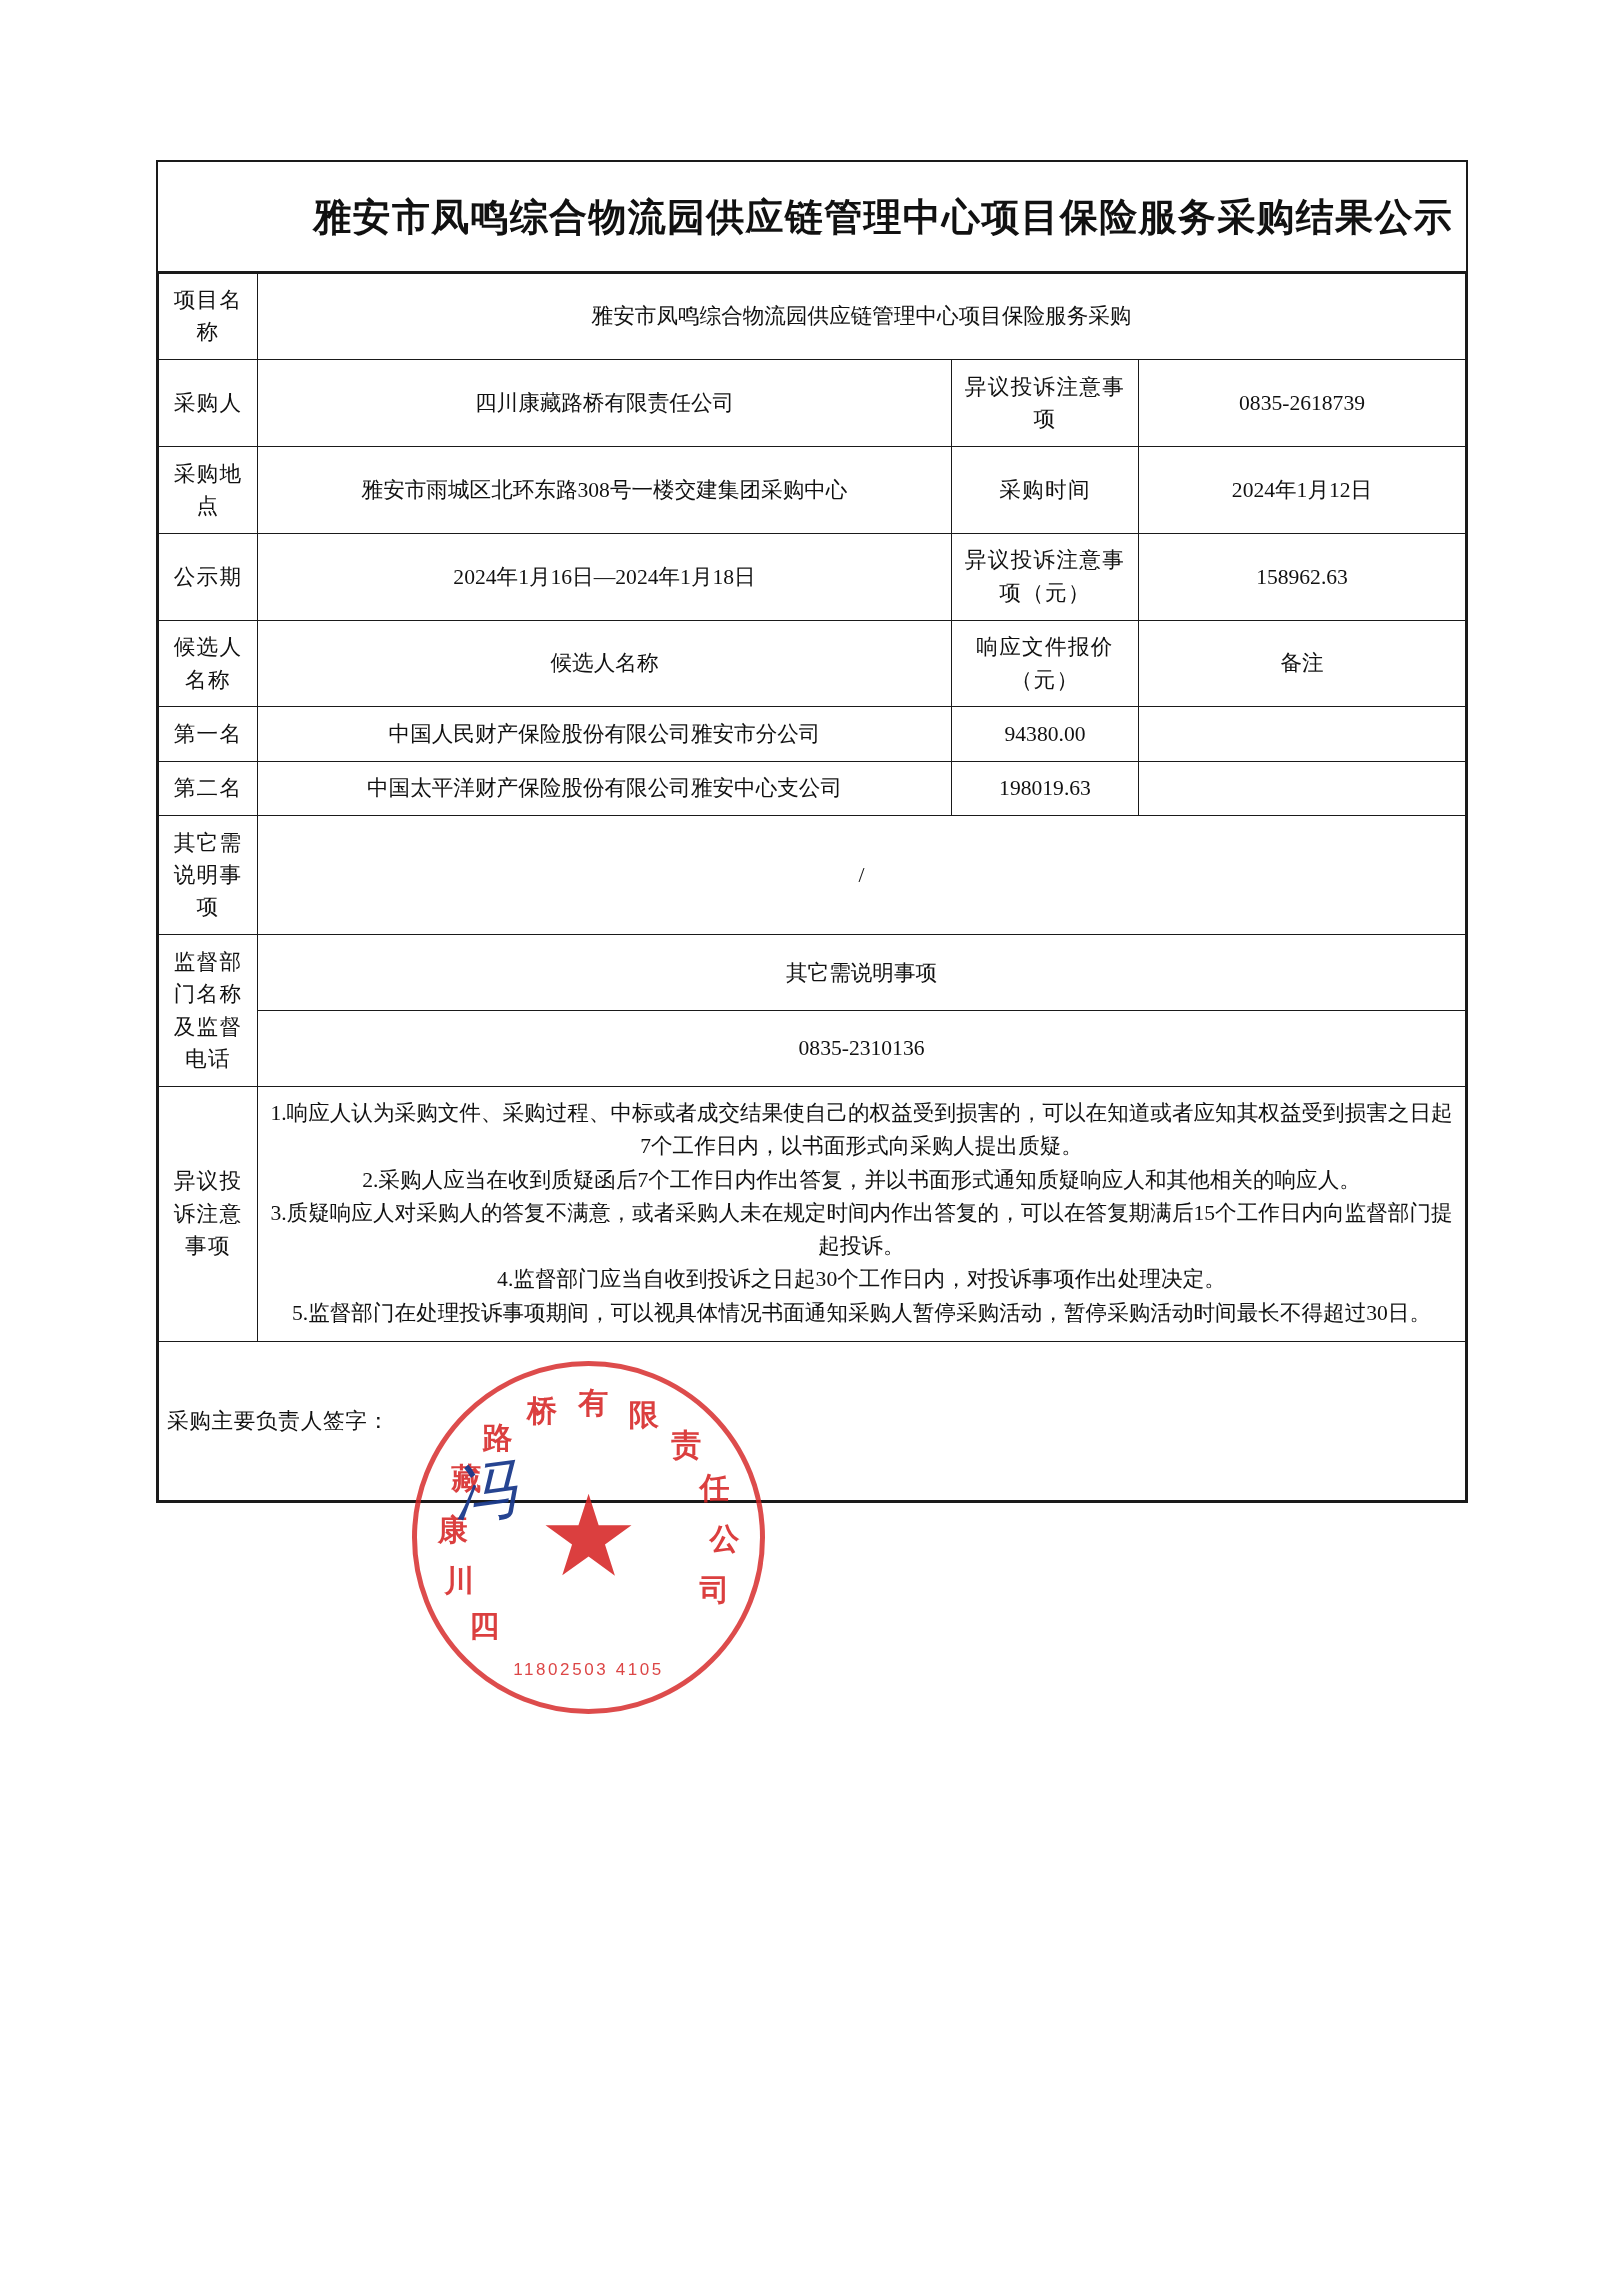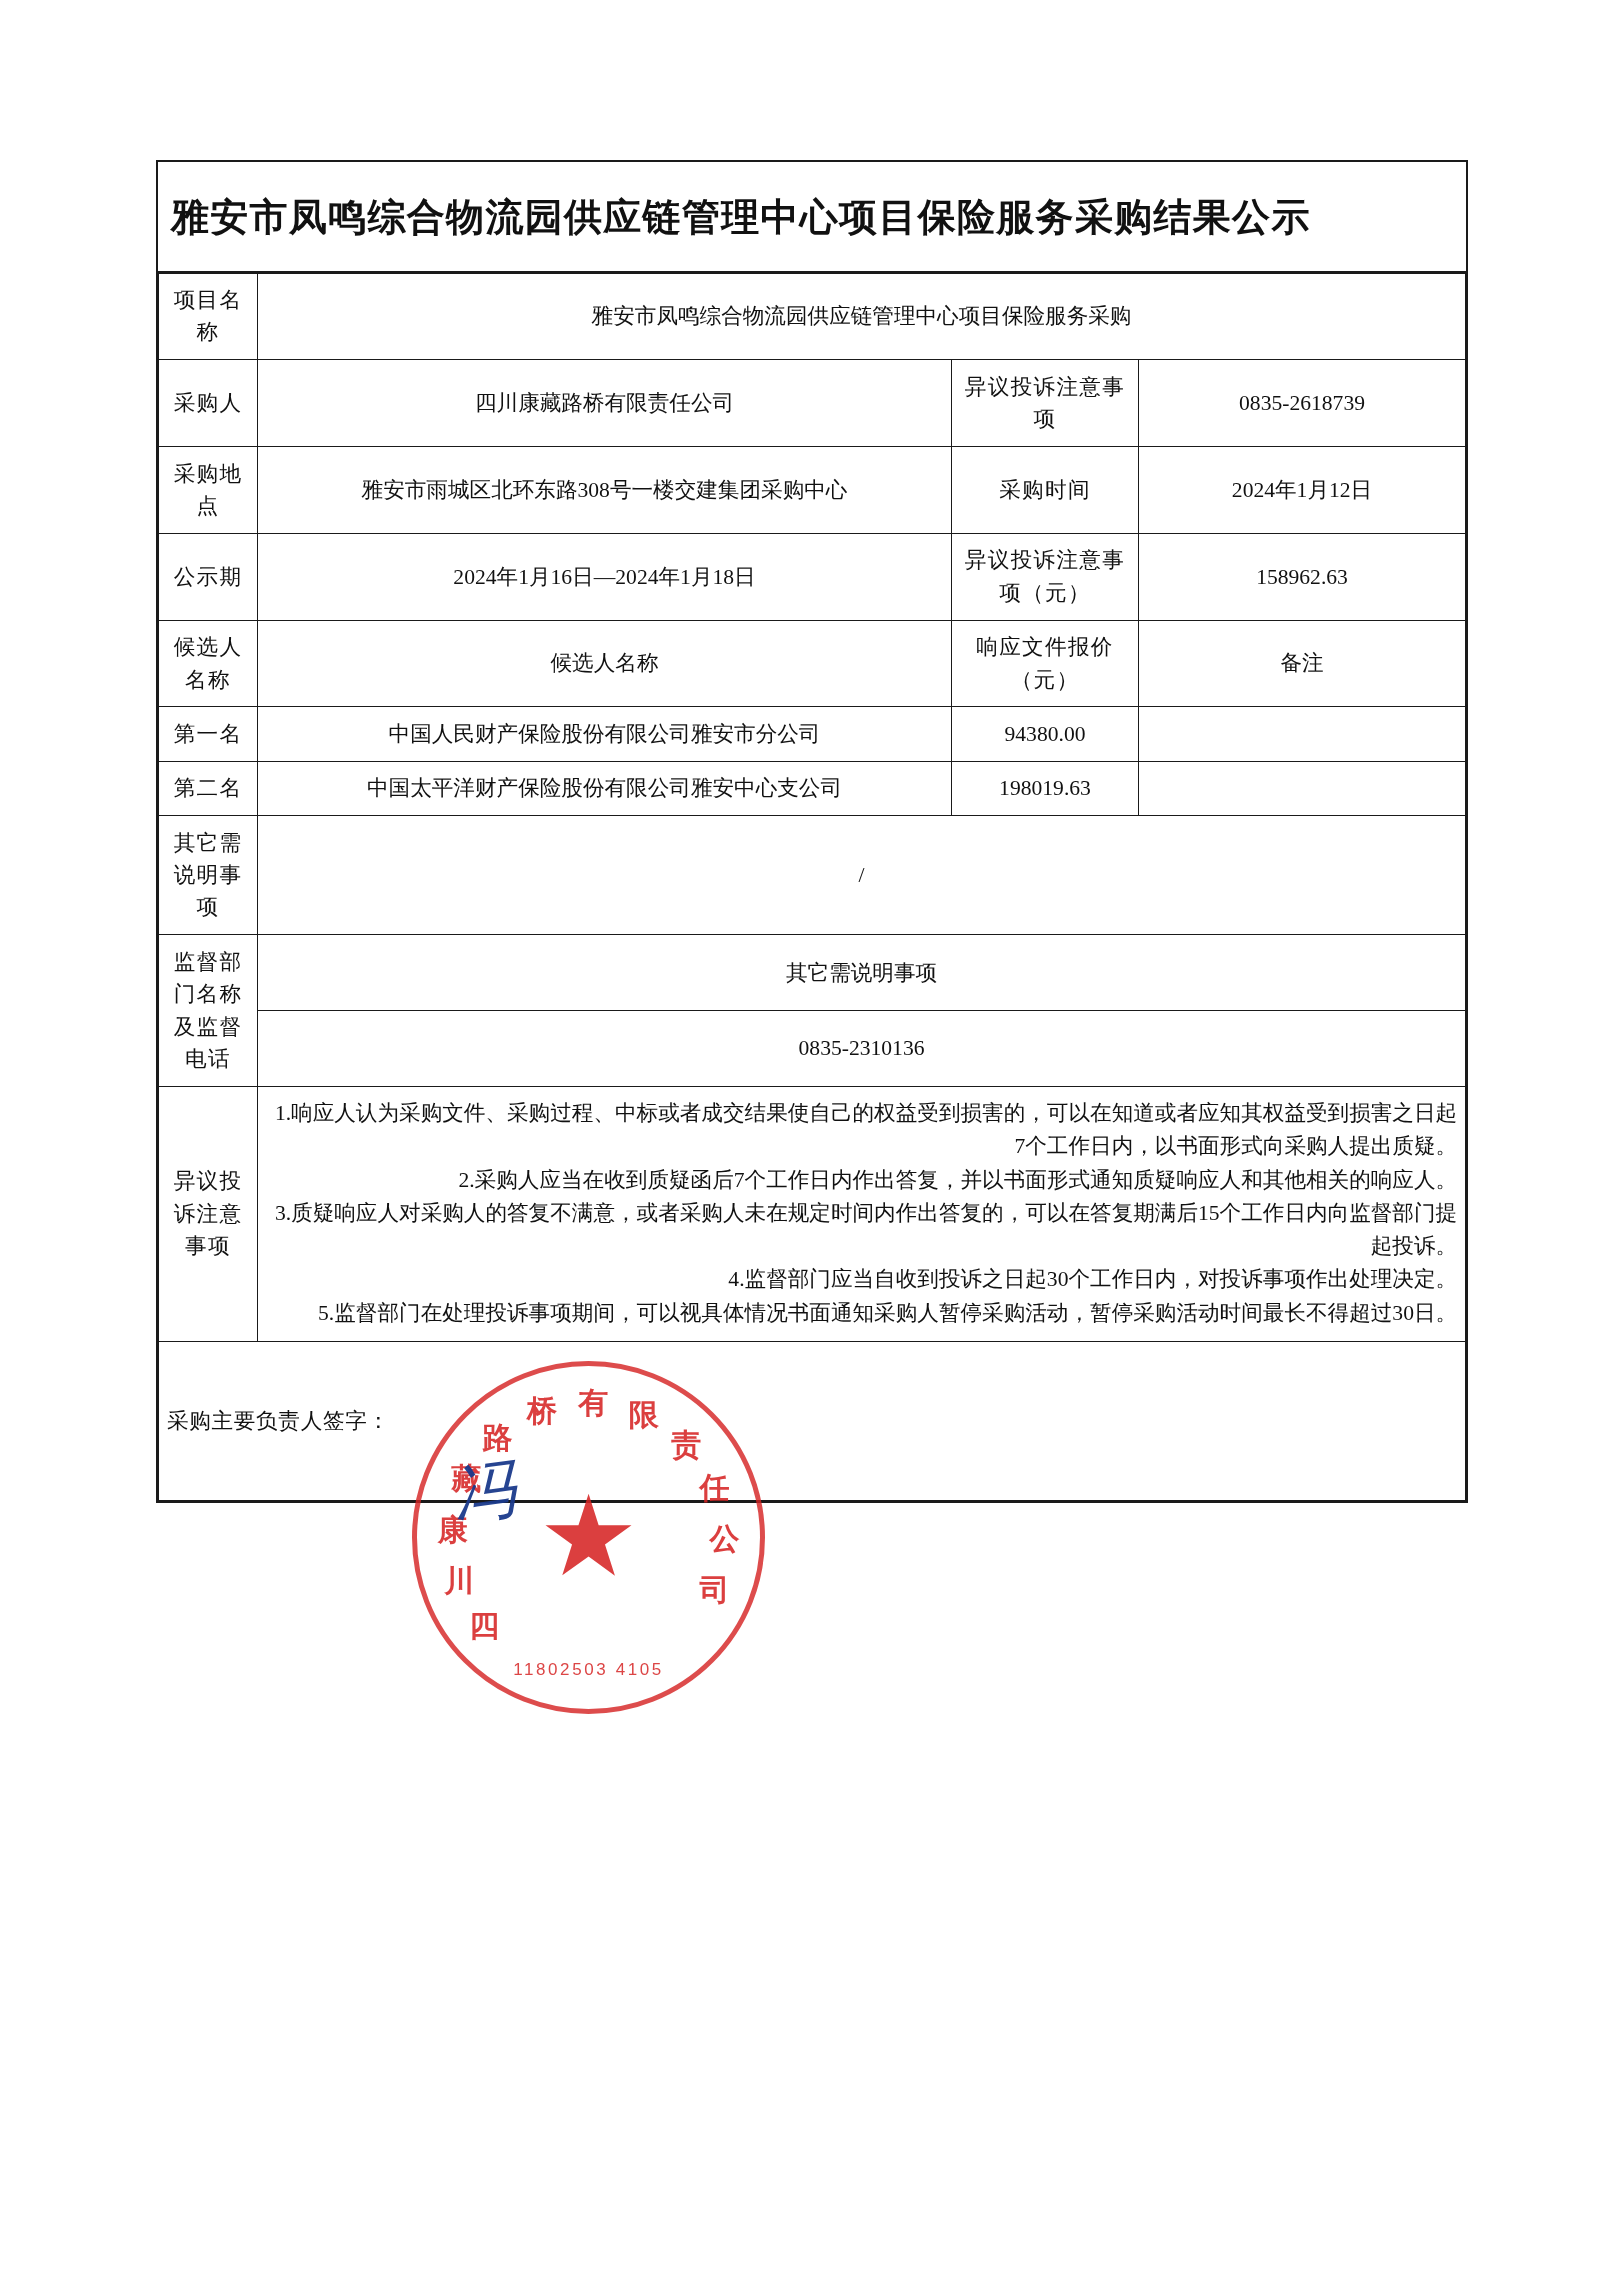--- a/index.html
+++ b/index.html
@@ -28,21 +28,21 @@
     position: absolute;
     left: 156px;
     top: 160px;
     width: 1312px;
     border: 2px solid #1a1a1a;
     box-sizing: border-box;
     background: #ffffff;
   }
 
   .doc-title {
-    text-align: left;
+    text-align: right;
     font-size: 38px;
     font-weight: bold;
     letter-spacing: 1.3px;
     padding: 30px 13px 27.5px 13px;
     border-bottom: 2px solid #1a1a1a;
     font-family: "Liberation Serif", "DejaVu Serif", serif;
   }
 
   table.main {
     border-collapse: collapse;
@@ -61,21 +61,21 @@
     letter-spacing: 1.3px;
   }
   table.main td.value {
     text-align: center;
   }
   .no-outer-left { border-left: none; }
   .no-outer-right { border-right: none; }
   .no-outer-bottom { border-bottom: none; }
 
   .notes-cell {
-    text-align: right;
+    text-align: center;
     font-size: 21.6px;
     line-height: 1.72;
     padding: 15.7px 17px 18.3px 17px;
     font-family: Liberation Serif, serif;
   }
   .notes-cell p {
     margin: 0 0 1.3px 0;
     text-indent: 0;
   }
 

